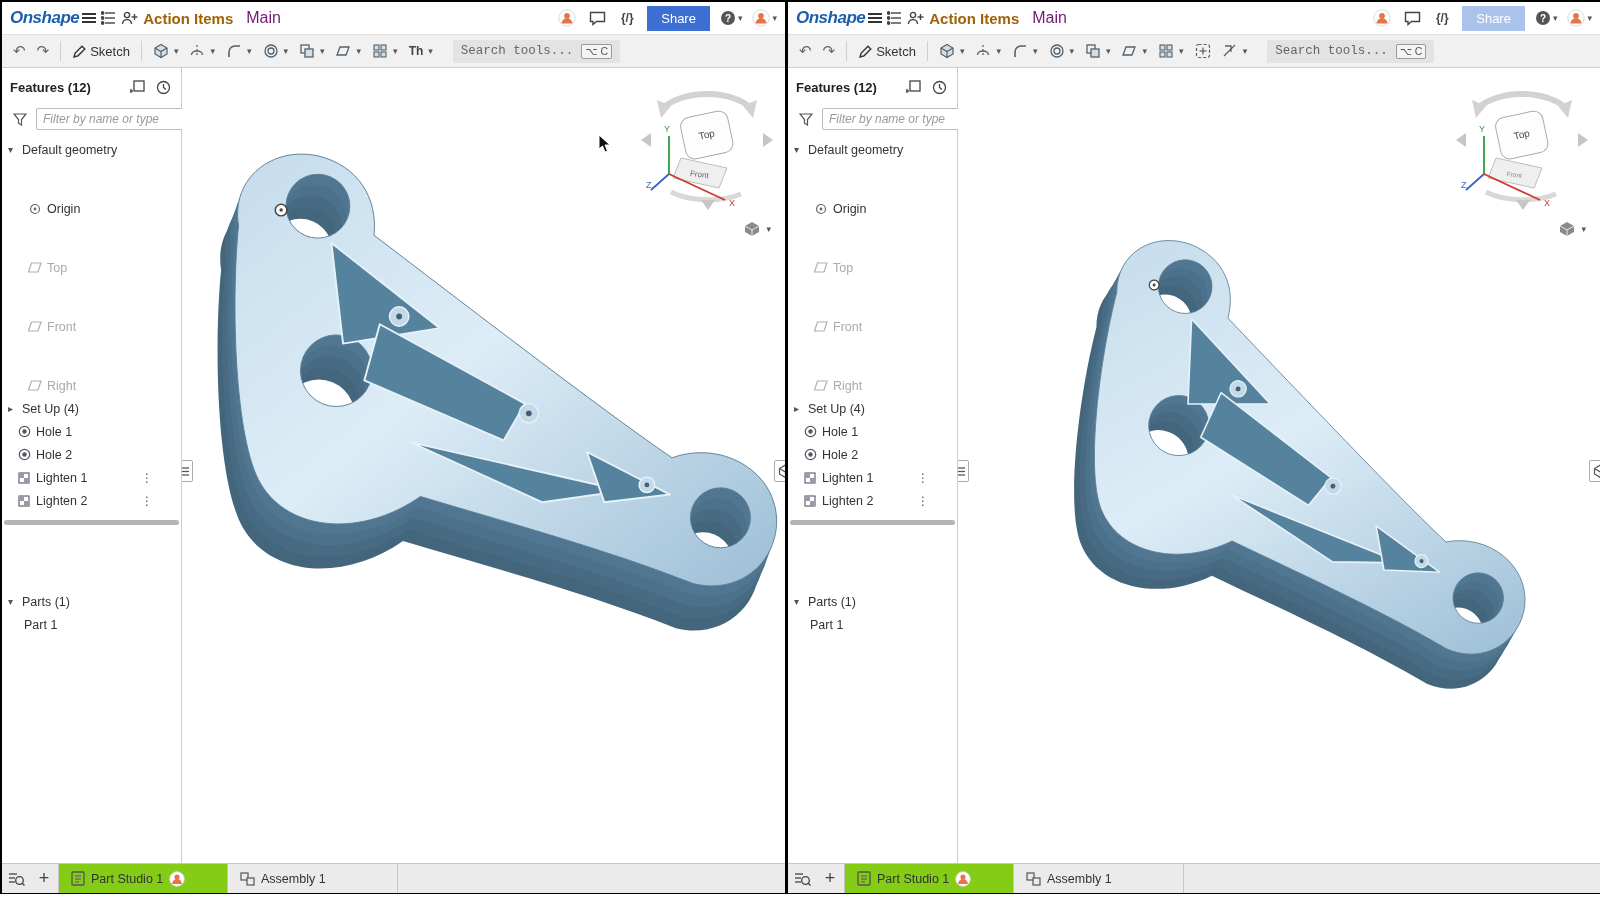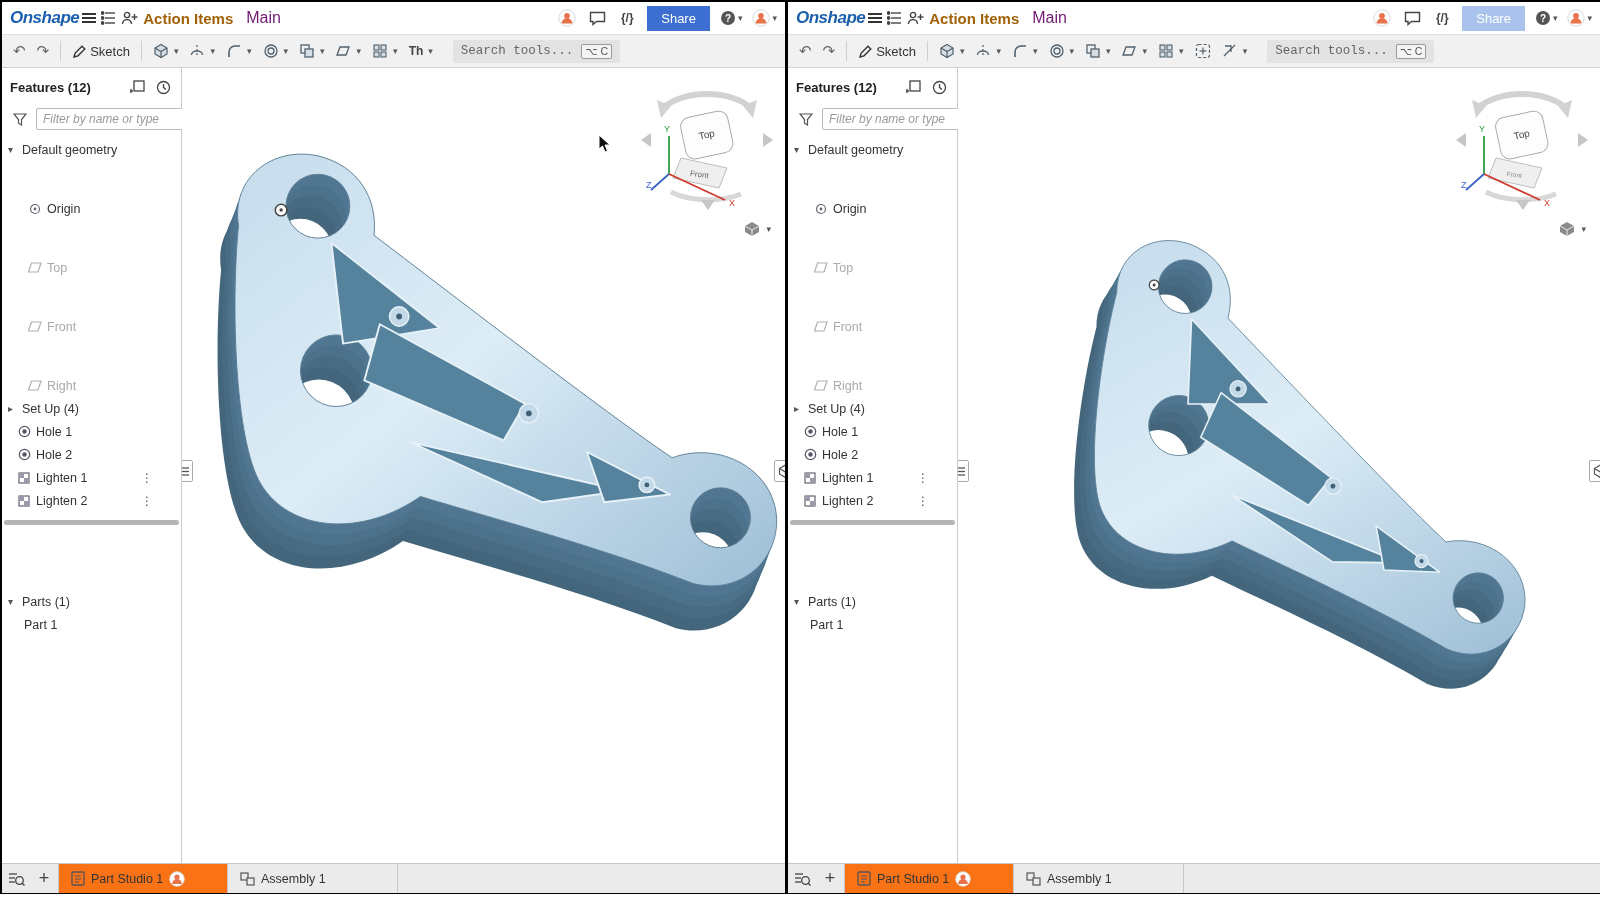--- a/index.html
+++ b/index.html
@@ -61,21 +61,21 @@
   .edge-btn { position:absolute; width:22px; height:22px; background:#fff; border:1px solid #aaa; border-radius:2px; display:flex; align-items:center; justify-content:center; cursor:pointer; }
   .edge-btn.left  { left:-11px; top:392px; }
   .edge-btn.right { right:-11px; top:392px; }
   .cursor { position:absolute; left:416px; top:66px; }
 
   
   .tabbar { position:absolute; left:0; right:0; bottom:0; height:30px; background:#ebebeb; border-top:1px solid #c6c6c6; display:flex; align-items:stretch; }
   .tabbar .icon-btn { align-self:center; margin:0 4px; }
   .plus { font-size:18px; color:#444; }
   .tab { display:flex; align-items:center; gap:6px; padding:0 12px; border-right:1px solid #c6c6c6; cursor:pointer; min-width:170px; }
-  .tab.active { background:#f97316; border-left:1px solid #c6c6c6; }
+  .tab.active { background:#84cc16; border-left:1px solid #c6c6c6; }
   .tab .tab-lbl { font-size:12.5px; color:#333; }
   .avatar-sm { width:16px; height:16px; }
 </style>
 </head>
 <body>
 
 <svg width="0" height="0" style="position:absolute">
   <defs>
     <linearGradient id="partgrad" x1="0" y1="0" x2="1" y2="1">
       <stop offset="0" stop-color="#c6dcec"></stop>

